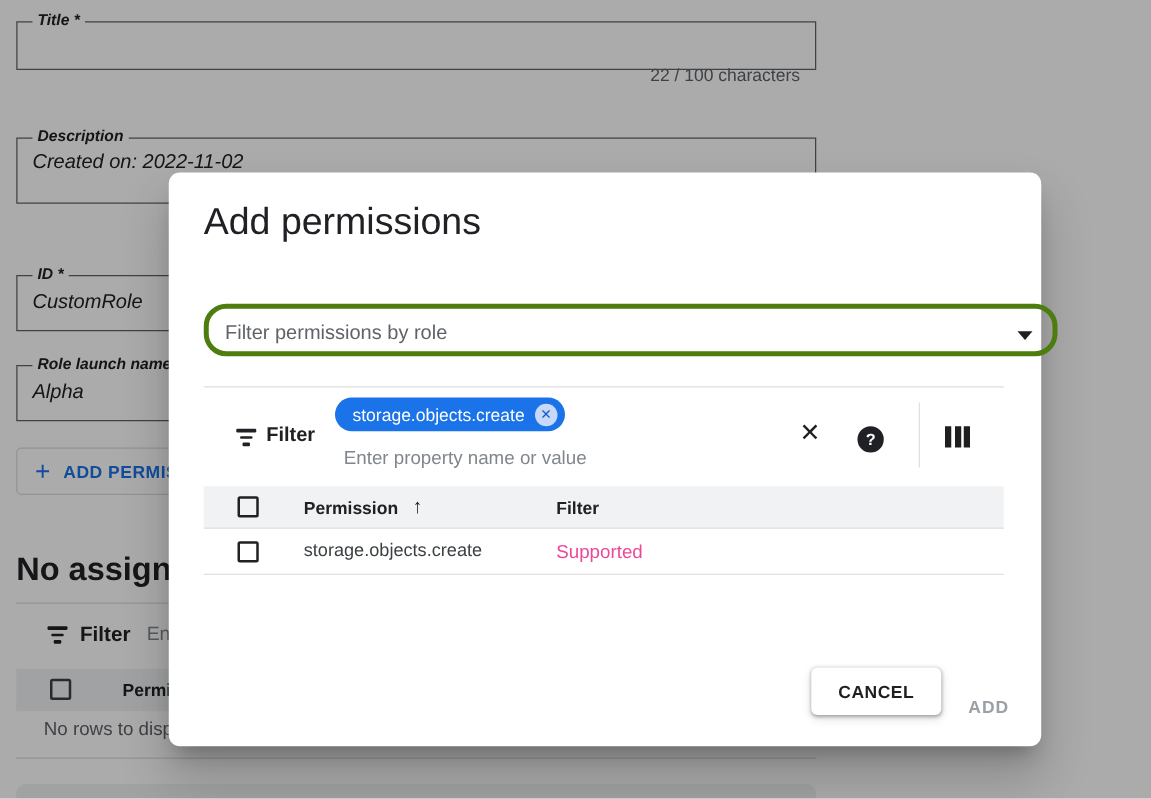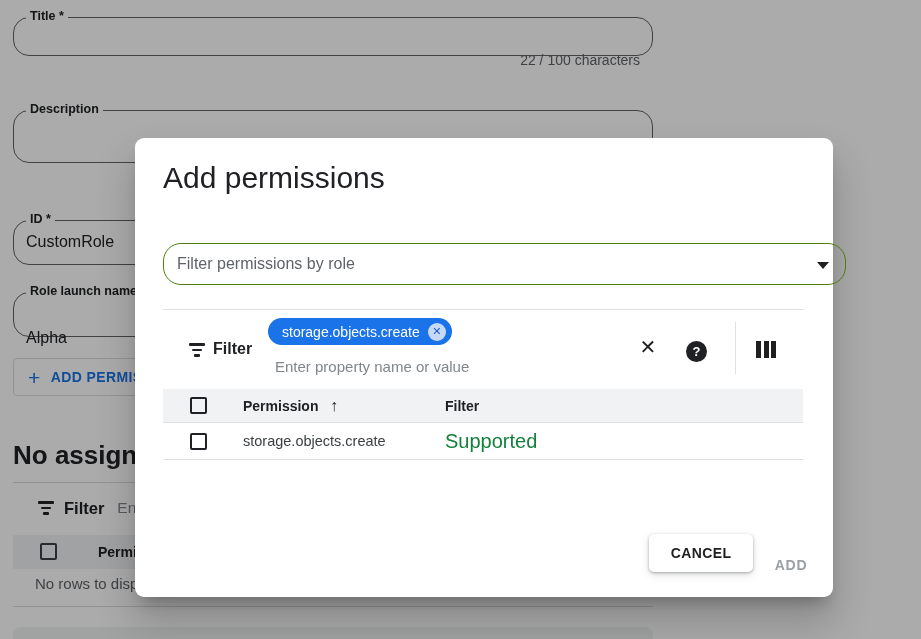--- a/index.html
+++ b/index.html
@@ -6,36 +6,36 @@
   html,body { background:#e8e8e8; }
   .screen {
     position:relative; width:921px; height:639px; overflow:hidden;
     background:#ffffff; font-family:"Liberation Sans","DejaVu Sans",sans-serif;
     color:#202124;
   }
   
   .underlay { position:absolute; inset:0; z-index:1; }
   .ofield {
     position:absolute; left:13px; width:640px;
-    border:1px solid #5f6368; border-radius:16px; background:#fff;
+    border:1px solid #5f6368; border-radius:0; background:#fff;font-style:italic;
   }
   .olabel {
     position:absolute; top:-9px; left:12px; background:#fff; padding:0 4px;
     font-size:12.5px; font-weight:600; color:#202124; white-space:nowrap;
   }
   .ovalue { position:absolute; left:12px; font-size:16px; color:#202124; white-space:nowrap; }
   .f-title { top:17px; height:39px; }
   .f-title .ovalue { top:9px; }
   .counter { position:absolute; left:13px; top:52px; width:627px; text-align:right; font-size:14px; color:#5f6368; }
   .f-desc { top:110px; height:53px; }
   .f-desc .ovalue { top:10px; }
   .f-id { top:220px; height:45px; }
   .f-id .ovalue { top:12px; }
   .f-stage { top:292px; height:45px; }
-  .f-stage .ovalue { top:12px;margin-top:24px; }
+  .f-stage .ovalue { top:12px; }
   .add-perm-btn {
     position:absolute; left:13px; top:358px; height:38px; width:220px;
     background:#fff; border:1px solid #dadce0; border-radius:4px;
     display:flex; align-items:center; gap:10px; padding:0 14px;
     color:#1a73e8; font-family:inherit; font-size:14px; font-weight:600; letter-spacing:.4px;
     white-space:nowrap; overflow:hidden; cursor:pointer;
   }
   .add-perm-btn .plus { font-size:21px; font-weight:400; line-height:1; }
   .assigned-heading { position:absolute; left:13px; top:440px; font-size:26px; font-weight:600; color:#202124; white-space:nowrap; }
   .hdiv { position:absolute; left:13px; width:640px; height:1px; background:#dadce0; }
@@ -56,21 +56,21 @@
   .scrim { position:absolute; inset:0; background:rgba(0,0,0,0.33); z-index:5; }
   
   .modal {
     position:absolute; left:135px; top:138px; width:698px; height:459px; z-index:10;
     background:#fff; border-radius:9px;
     box-shadow:0 11px 15px -7px rgba(0,0,0,.25), 0 24px 38px 3px rgba(0,0,0,.18);
   }
   .m-title { position:absolute; left:28px; top:23px; font-size:30px; font-weight:400; color:#202124; white-space:nowrap; }
   .role-select {
     position:absolute; left:28px; top:105px; width:683px; height:42px;
-    border:1px solid #4d7c0f; border-radius:18px; cursor:pointer;
+    border:4px solid #4d7c0f; border-radius:18px; cursor:pointer;
   }
   .role-select-label { position:absolute; left:13px; top:0; line-height:40px; font-size:16px; color:#5f6368; white-space:nowrap; }
   .caret-down { position:absolute; right:16px; top:18px; width:0; height:0; border-left:6px solid transparent; border-right:6px solid transparent; border-top:7px solid #1f1f1f; }
   .m-div { position:absolute; left:28px; top:171px; width:640px; height:1px; background:#e0e0e0; }
   .m-funnel { position:absolute; left:54px; top:205px; }
   .m-filter-label { position:absolute; left:78px; top:202px; font-size:16px; font-weight:600; color:#202124; }
   .chip {
     position:absolute; left:133px; top:180px; height:27px; border-radius:14px;
     background:#1a73e8; display:flex; align-items:center; padding:0 6px 0 14px; gap:8px; cursor:pointer;
   }
@@ -90,21 +90,21 @@
   .cols-icon { position:absolute; left:621px; top:203px; display:flex; gap:2.5px; cursor:pointer; }
   .cols-icon i { display:block; width:5px; height:17px; background:#1f1f1f; }
   .m-thead { position:absolute; left:28px; top:251px; width:640px; height:34px; background:#f1f2f4; border-bottom:1px solid #e0e0e0; }
   .m-thead .cbx { left:27px; top:8px; }
   .m-col-perm { position:absolute; left:80px; top:0; line-height:34px; font-size:14px; font-weight:600; color:#202124; }
   .m-sort { position:absolute; left:167px; top:0; line-height:33px; font-size:16px; font-weight:700; color:#1f1f1f; cursor:pointer; }
   .m-col-status { position:absolute; left:282px; top:0; line-height:34px; font-size:14px; font-weight:600; color:#202124; }
   .m-trow { position:absolute; left:28px; top:286px; width:640px; height:36px; border-bottom:1px solid #e0e0e0; background:#fff; }
   .m-trow .cbx { left:27px; top:9px; }
   .m-cell-perm { position:absolute; left:80px; top:0; line-height:35px; font-size:14.5px; color:#3c4043; white-space:nowrap; }
-  .m-cell-status { position:absolute; left:282px; top:0; line-height:35px; font-size:20px; color:#15803d; white-space:nowrap; }
+  .m-cell-status { position:absolute; left:282px; top:0; line-height:35px; font-size:15px; color:#ec4899; white-space:nowrap; }
   .cancel-btn {
     position:absolute; left:514px; top:396px; width:104px; height:38px;
     background:#fff; border:none; border-radius:5px; font-family:inherit;
     font-size:14px; font-weight:600; letter-spacing:.4px; color:#1f1f1f; cursor:pointer;
     box-shadow:0 1px 3px rgba(0,0,0,.3), 0 3px 8px rgba(60,64,67,.15);
   }
   .add-btn {
     position:absolute; left:624px; top:408px; width:64px; height:38px;
     background:transparent; border:none; font-family:inherit;
     font-size:14px; font-weight:600; letter-spacing:.8px; color:#9aa0a6; cursor:default;
@@ -117,20 +117,21 @@
 
   <div class="underlay">
 
     <div class="ofield f-title">
       <span class="olabel">Title *</span>
     </div>
     <div class="counter">22 / 100 characters</div>
 
     <div class="ofield f-desc">
       <span class="olabel">Description</span>
+      <span class="ovalue">Created on: 2022-11-02</span>
     </div>
 
     <div class="ofield f-id">
       <span class="olabel">ID *</span>
       <span class="ovalue">CustomRole</span>
     </div>
 
     <div class="ofield f-stage">
       <span class="olabel">Role launch name</span>
       <span class="ovalue">Alpha</span>

